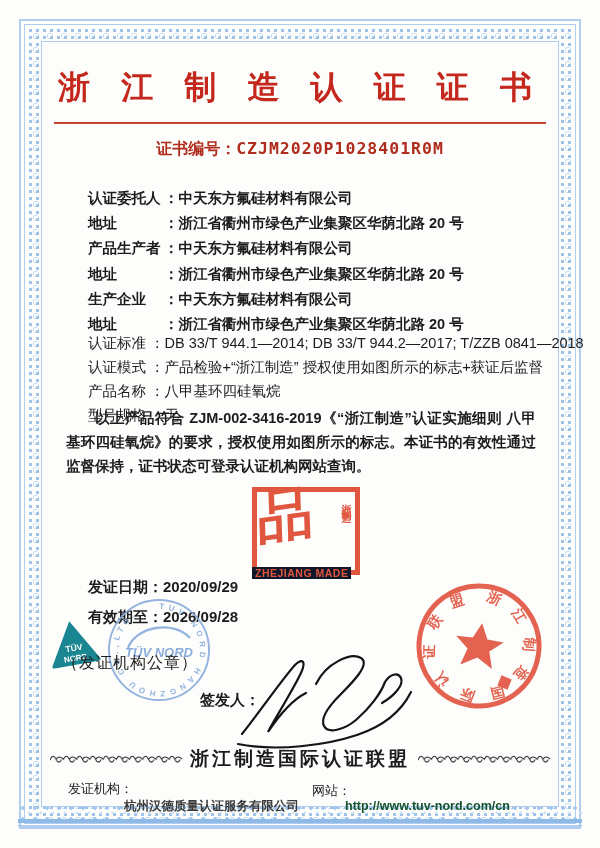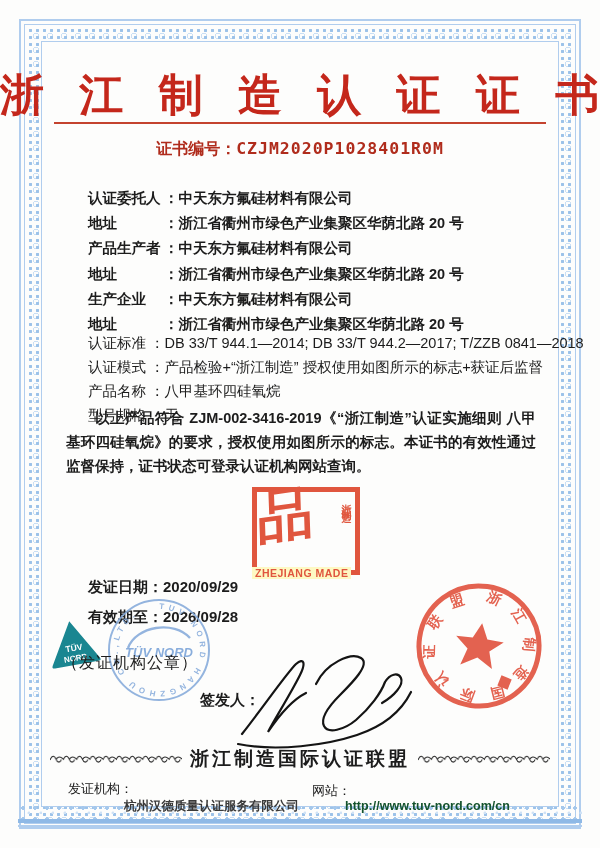--- a/index.html
+++ b/index.html
@@ -12,40 +12,40 @@
   .frame-mid{position:absolute;inset:24px;border:1px solid #b0cdee;pointer-events:none;}
   .frame-orn{position:absolute;inset:27px;pointer-events:none;
     background:
       radial-gradient(circle, #9cc2e9 1.4px, rgba(0,0,0,0) 1.6px),
       radial-gradient(circle, rgba(0,0,0,0) 2.2px, #cadff4 2.3px, #cadff4 3.2px, rgba(0,0,0,0) 3.4px);
     background-size:7px 7px,14px 14px;background-position:0 0,2px 2px;}
   .frame-inner{position:absolute;inset:41px;background:#fdfdfc;border:1px solid #b0cdee;pointer-events:none;}
   
   .title{position:absolute;top:66px;left:0;width:100%;text-align:center;
     font-family:"DejaVu Serif","Liberation Serif",serif;font-weight:bold;
-    font-size:44px;letter-spacing:10px;color:#c4271b;white-space:nowrap;}
+    font-size:32px;letter-spacing:10px;color:#c4271b;white-space:nowrap;}
   .red-rule{position:absolute;top:122px;left:54px;right:54px;height:2px;background:#c4432f;}
   .certno{position:absolute;top:139px;left:0;width:100%;text-align:center;font-size:16px;font-weight:bold;color:#b02c1c;}
   .certno .num{font-family:"DejaVu Sans Mono","Liberation Mono",monospace;font-size:16.5px;letter-spacing:1px;}
   
   .fields{position:absolute;top:189px;left:88px;right:50px;}
   .fields .row{height:25.2px;font-size:14.5px;font-weight:bold;white-space:nowrap;}
   .fields .lbl{display:inline-block;width:76px;}
   .specs{position:absolute;top:334px;left:88px;right:40px;}
   .specs .row{height:24px;font-size:14.5px;font-weight:normal;white-space:nowrap;}
   .specs .lbl{display:inline-block;width:62px;}
   .para{position:absolute;top:406px;left:66px;width:470px;font-size:14.5px;font-weight:bold;
     line-height:24px;text-align:justify;text-indent:2em;}
   
   .zj-logo{position:absolute;left:252px;top:487px;width:98px;height:78px;border:5px solid #e0563e;}
   .zj-mark{position:absolute;left:0px;top:-6px;font-size:56px;line-height:1;color:#e0563e;
     font-family:"DejaVu Serif","Liberation Serif",serif;font-weight:bold;transform:rotate(-8deg) skewX(-6deg);}
   .zj-side{position:absolute;right:2px;top:4px;writing-mode:vertical-rl;font-size:10px;color:#e0563e;
     font-weight:bold;letter-spacing:3px;}
-  .zj-caption{position:absolute;left:-5px;bottom:-9px;background:#fef9c3;padding:0 3px;font-size:10.5px;
+  .zj-caption{position:absolute;left:-5px;bottom:-9px;background:#0f172a;padding:0 3px;font-size:10.5px;
     font-weight:bold;color:#e0563e;letter-spacing:.5px;white-space:nowrap;}
   
   .date-issue{position:absolute;left:88px;top:578px;font-size:15px;font-weight:bold;white-space:nowrap;}
   .date-expiry{position:absolute;left:88px;top:608px;font-size:15px;font-weight:bold;white-space:nowrap;}
   .blue-stamp{position:absolute;left:105px;top:596px;opacity:.88;}
   .tuv-triangle{position:absolute;left:46px;top:618px;transform:rotate(-10deg);}
   .seal-note{position:absolute;left:62px;top:653px;font-size:16px;letter-spacing:1px;}
   .red-stamp{position:absolute;left:414px;top:581px;transform:rotate(8deg);opacity:.93;}
   .signer{position:absolute;left:200px;top:691px;font-size:15px;font-weight:bold;}
   .signature{position:absolute;left:232px;top:648px;}

